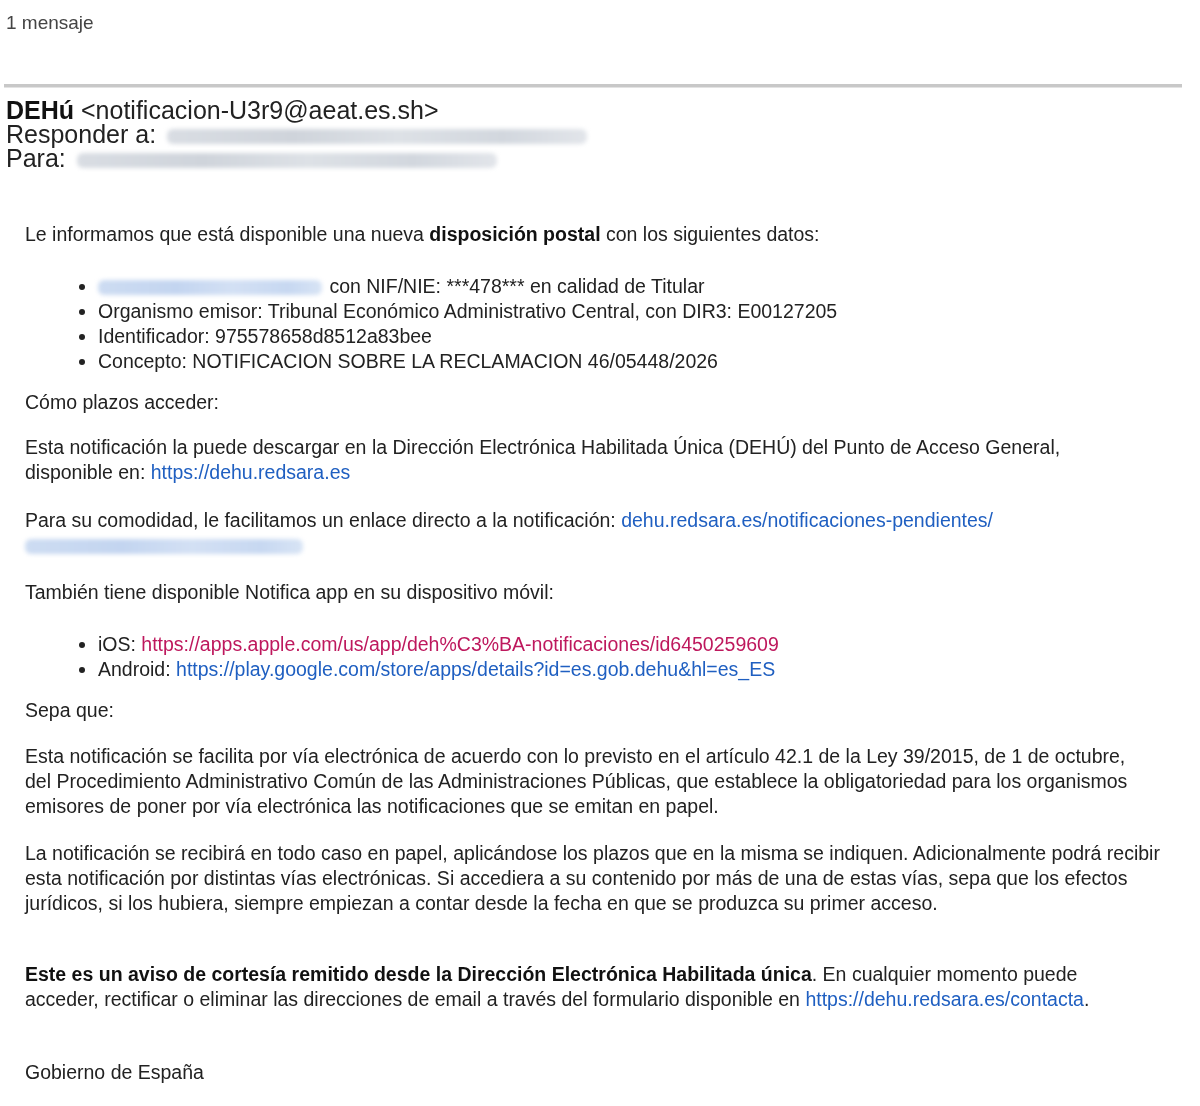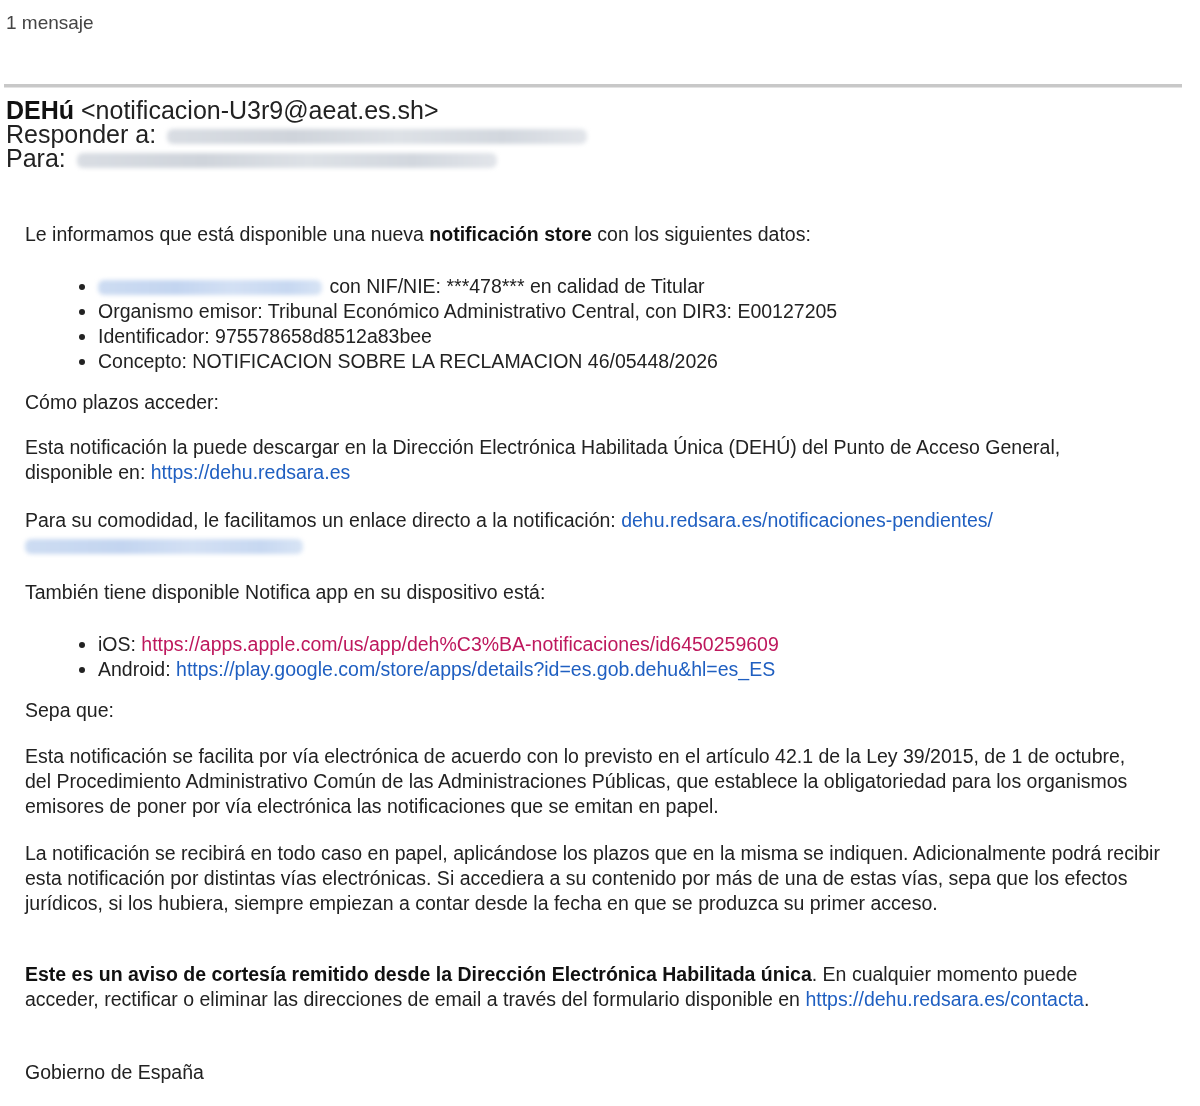--- a/index.html
+++ b/index.html
@@ -72,36 +72,36 @@
     <span>Responder a:</span>
     <span class="blur" style="width:420px; margin-left:4px;" title="[redacted]"></span>
   </div>
   <div class="row">
     <span>Para:</span>
     <span class="blur" style="width:420px; margin-left:4px;" title="[redacted]"></span>
   </div>
 </div>
 
 <div class="body">
-  <p class="p-intro"><span>Le informamos que está disponible una nueva </span><b>notificación store</b><span> con los siguientes datos:</span></p>
+  <p class="p-intro"><span>Le informamos que está disponible una nueva </span><b>disposición postal</b><span> con los siguientes datos:</span></p>
 
   <ul class="list1">
     <li><span class="blur blue" style="width:224px; margin-right:2px;" title="[redacted email]"></span> <span>con NIF/NIE: ***478*** en calidad de Titular</span></li>
     <li>Organismo emisor: Tribunal Económico Administrativo Central, con DIR3: E00127205</li>
     <li>Identificador: 975578658d8512a83bee</li>
     <li>Concepto: NOTIFICACION SOBRE LA RECLAMACION 46/05448/2026</li>
   </ul>
 
   <p class="p-como">Cómo plazos acceder:</p>
 
   <p class="p-descargar"><span>Esta notificación la puede descargar en la Dirección Electrónica Habilitada Única (DEHÚ) del Punto de Acceso General, disponible en: </span><a href="#">https://dehu.redsara.es</a></p>
 
   <p class="p-comodidad"><span>Para su comodidad, le facilitamos un enlace directo a la notificación: </span><a href="#">dehu.redsara.es/notificaciones-pendientes/</a><br><span class="blur blue" style="width:278px;" title="[redacted]"></span></p>
 
-  <p class="p-tambien">También tiene disponible Notifica app en su dispositivo está:</p>
+  <p class="p-tambien">También tiene disponible Notifica app en su dispositivo móvil:</p>
 
   <ul class="list2">
     <li><span>iOS: </span><a href="#" class="visited">https://apps.apple.com/us/app/deh%C3%BA-notificaciones/id6450259609</a></li>
     <li><span>Android: </span><a href="#">https://play.google.com/store/apps/details?id=es.gob.dehu&amp;hl=es_ES</a></li>
   </ul>
 
   <p class="p-sepa">Sepa que:</p>
 
   <p class="p-ley">Esta notificación se facilita por vía electrónica de acuerdo con lo previsto en el artículo 42.1 de la Ley 39/2015, de 1 de octubre, del Procedimiento Administrativo Común de las Administraciones Públicas, que establece la obligatoriedad para los organismos emisores de poner por vía electrónica las notificaciones que se emitan en papel.</p>
 

